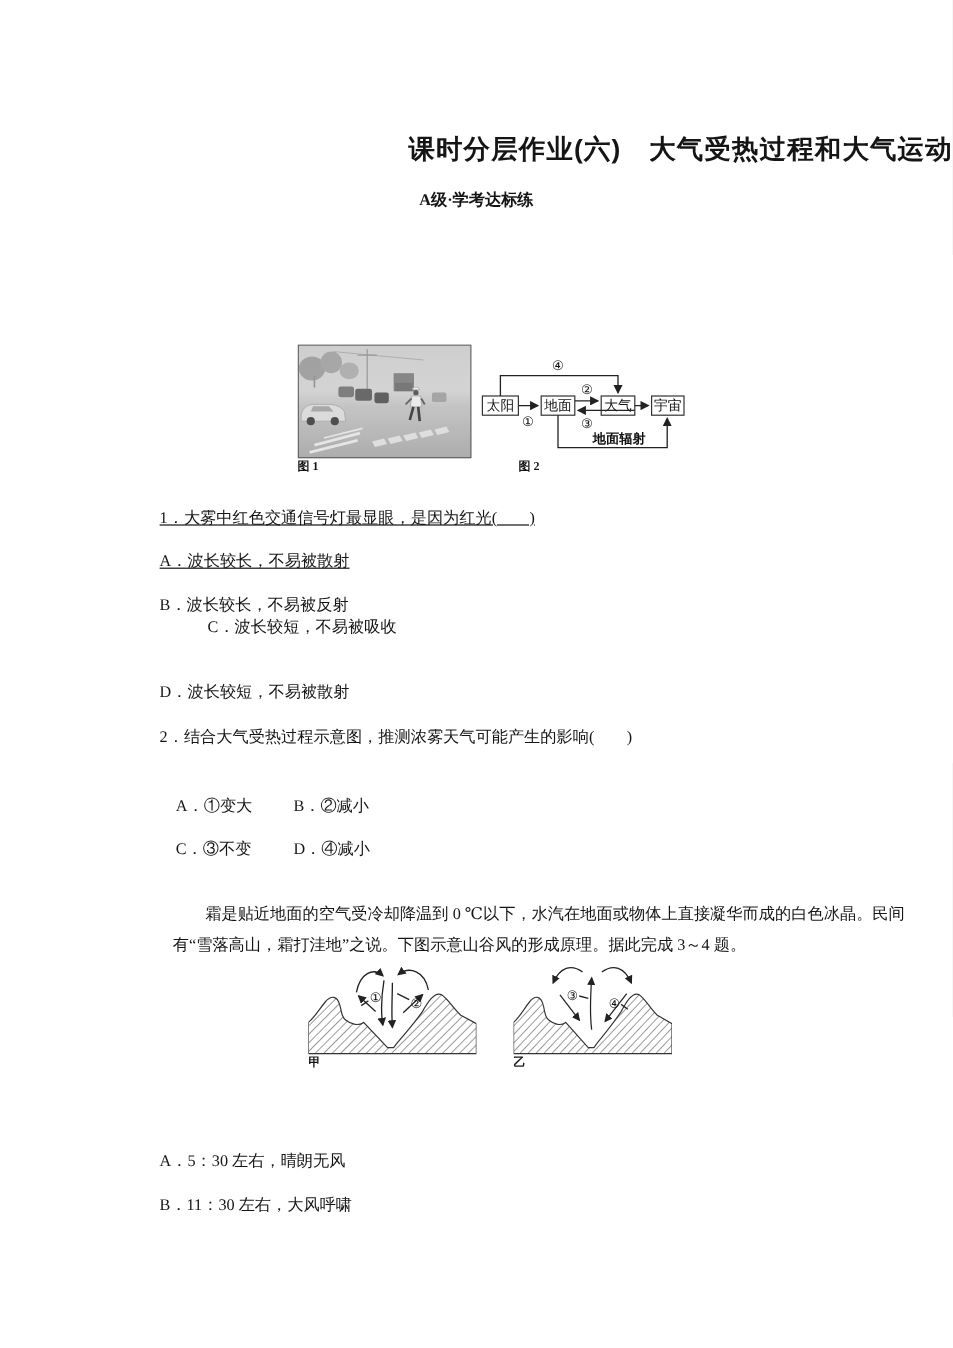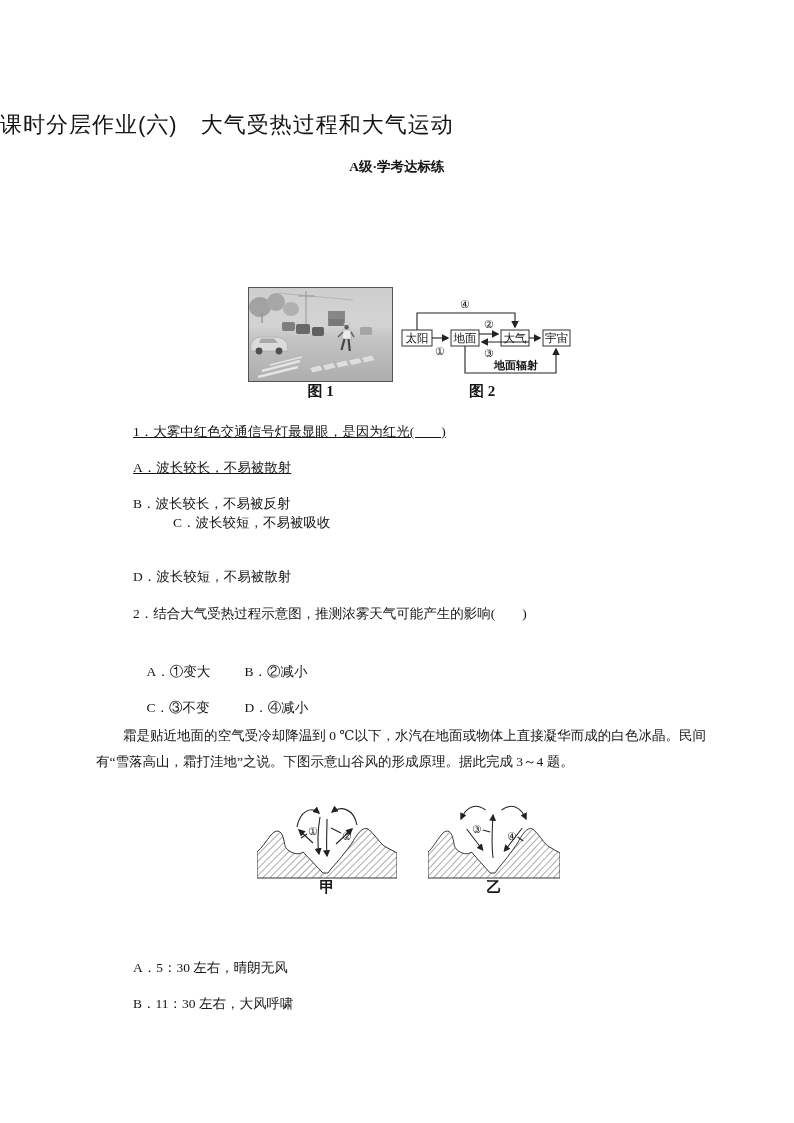--- a/index.html
+++ b/index.html
@@ -1,29 +1,29 @@
 <!DOCTYPE html>
 <html><head>
 <meta charset="utf-8">
 <style>
   html,body{margin:0;padding:0;background:#e8e8e8;}
   .page{position:relative;width:794px;height:1123px;background:#ffffff;margin:0 auto;
         font-family:"Liberation Serif","DejaVu Serif",serif;color:#151515;overflow:hidden;}
-  .title{position:absolute;top:110px;left:0;width:100%;text-align:left;
-         font-size:22px;font-weight:normal;letter-spacing:1px;
+  .title{position:absolute;top:110px;left:0;width:100%;text-align:right;
+         font-size:22px;font-weight:bold;letter-spacing:1px;
          font-family:"Liberation Sans","DejaVu Sans",sans-serif;}
   .subtitle{position:absolute;top:158px;left:0;width:100%;text-align:center;
             font-size:13.5px;font-weight:bold;}
   .passage{position:absolute;left:96px;width:610px;margin:0;font-size:13.5px;
            line-height:26px;text-align:justify;text-indent:2em;}
   #p1{top:194px;}
-  #p2{top:723px;}
+  #p2{top:749px;margin-left:48px;}
   .qline{position:absolute;left:133px;font-size:13.5px;line-height:19px;white-space:pre;}
   .optcol{display:inline-block;width:98px;}
-  .figcap{position:absolute;font-size:15px;font-weight:bold;text-align:center;}
+  .figcap{position:absolute;font-size:10px;font-weight:bold;}
   .figsvg{position:absolute;}
   svg text{font-family:"Liberation Serif","DejaVu Serif",serif;}
 </style>
 </head>
 <body>
 
 <div class="page">
 
   <div class="title">课时分层作业(六)　大气受热过程和大气运动</div>
   <div class="subtitle">A级·学考达标练</div>

